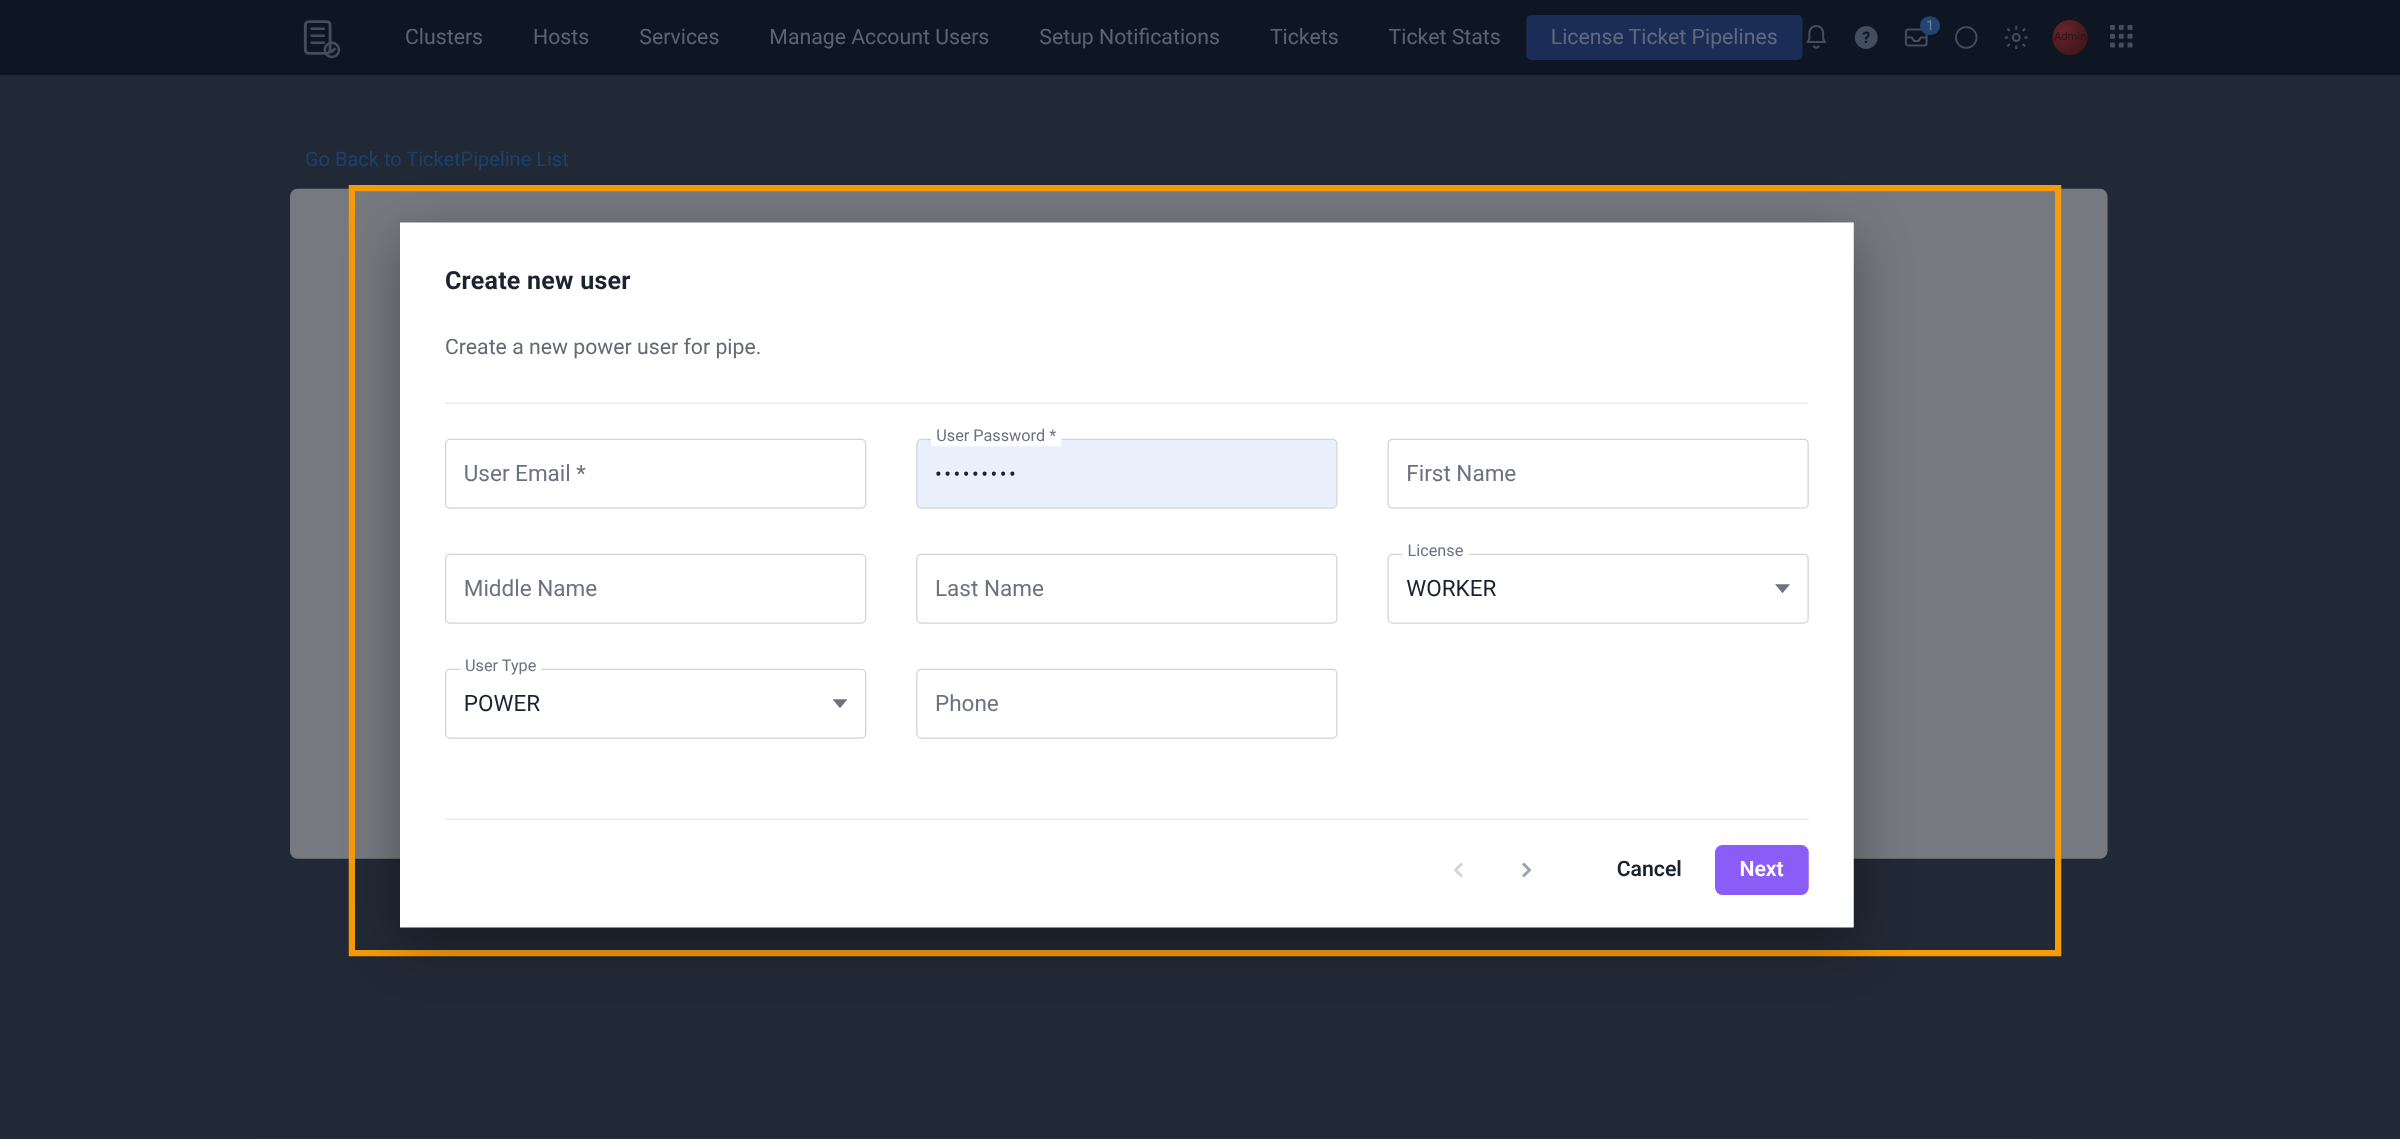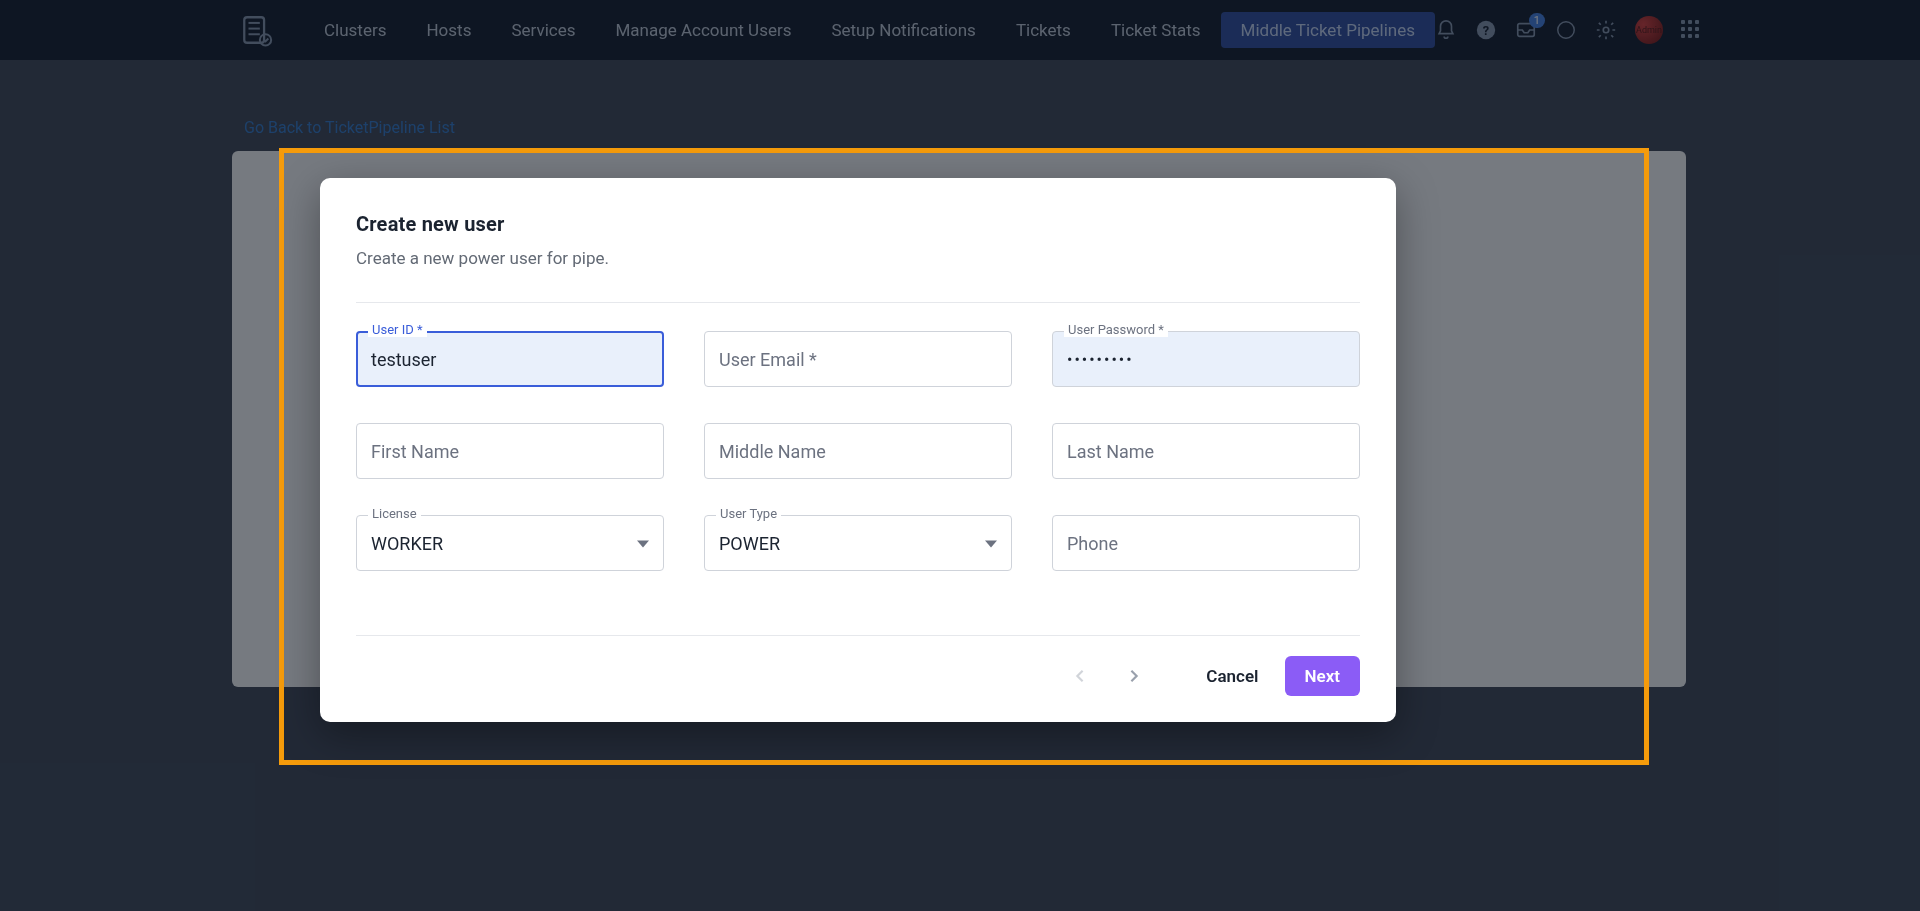--- a/index.html
+++ b/index.html
@@ -23,23 +23,23 @@
   .scrim { position:absolute; inset:0; background:rgba(15,20,30,0.55);}
   
   .bg-page { position:absolute; left:232px; top:90px; width:1460px; }
   .bg-link { color:#2f77c9; font-size:16px; padding:28px 12px 14px 12px; display:inline-block;}
   .bg-card { background:#f3f5f8; border-radius:6px; padding:22px 28px; width:1454px;}
   .bg-card-row{ color:#646b77; font-size:17px; padding:6px 110px;}
   .bg-card-row b{ color:#2b3240; font-weight:600;}
   
   .highlight { position:absolute; left:279px; top:148px; width:1370px; height:617px; border:5px solid #f59b0b; pointer-events:none;}
   
-  .dialog { position:absolute; left:320px; top:178px; width:1076px; background:#fff; border-radius:10px; box-shadow:0 12px 40px rgba(0,0,0,0.35); padding:34px 36px 26px 36px;}
+  .dialog { position:absolute; left:320px; top:178px; width:1163px; background:#fff; border-radius:0; box-shadow:0 12px 40px rgba(0,0,0,0.35); padding:34px 36px 26px 36px;}
   .dlg-title { font-size:20px; font-weight:700; color:#1b2330; letter-spacing:0.2px;}
-  .dlg-sub { font-size:17px; color:#636a75; margin-top:12px;}
+  .dlg-sub { font-size:17px; color:#636a75; margin-top:32px;}
   .divider { height:1px; background:#e6e8ec; margin:34px 0 28px 0;}
   .form-grid { display:grid; grid-template-columns:repeat(3, 1fr); gap:36px 40px; }
   .field { position:relative; }
   .field .box { width:100%; height:56px; border:1px solid #cfd3da; border-radius:4px; background:#fff; padding:0 14px; display:flex; align-items:center; font-size:18px; color:#6c7280;}
   .field.focused .box { border:2px solid #3a5dd9; background:#e9f0fb; color:#1b2330; padding:0 13px;}
   .field.filled .box { background:#e9f0fb; color:#1b2330;}
   .field .float { position:absolute; left:12px; top:-9px; background:#fff; padding:0 4px; font-size:13px; color:#6c7280;}
   .field.focused .float { color:#3a5dd9;}
   .field .select-caret { margin-left:auto; }
   .field .select-caret svg{width:12px;height:12px;fill:#6c7280;}
@@ -68,21 +68,21 @@
       </svg>
   </div>
   <div class="nav-links">
     <a>Clusters</a>
     <a>Hosts</a>
     <a>Services</a>
     <a>Manage Account Users</a>
     <a>Setup Notifications</a>
     <a>Tickets</a>
     <a>Ticket Stats</a>
-    <a class="active">Middle Ticket Pipelines</a>
+    <a class="active">License Ticket Pipelines</a>
   </div>
   <div class="nav-right">
     <div class="nav-icon">
       <svg viewBox="0 0 24 24">
           <path d="M6 8a6 6 0 0 1 12 0v5l1.5 3h-15L6 13z"></path>
           <path d="M10 19a2 2 0 0 0 4 0"></path>
         </svg>
     </div>
     <div class="nav-icon">
       <svg viewBox="0 0 24 24" class="fillsvg">
@@ -141,26 +141,20 @@
 
 <div class="highlight"></div>
 
 <div class="dialog">
   <div class="dlg-title">Create new user</div>
   <div class="dlg-sub">Create a new power user for pipe.</div>
   <div class="divider"></div>
 
   <div class="form-grid">
 
-    <div class="field focused">
-      <span class="float">User ID *</span>
-      <div class="box">
-          <span class="value">testuser</span>
-        </div>
-    </div>
     <div class="field">
       <div class="box">
           <span>User Email *</span>
         </div>
     </div>
     <div class="field filled">
       <span class="float">User Password *</span>
       <div class="box">
           <span class="dots">•••••••••</span>
         </div>

